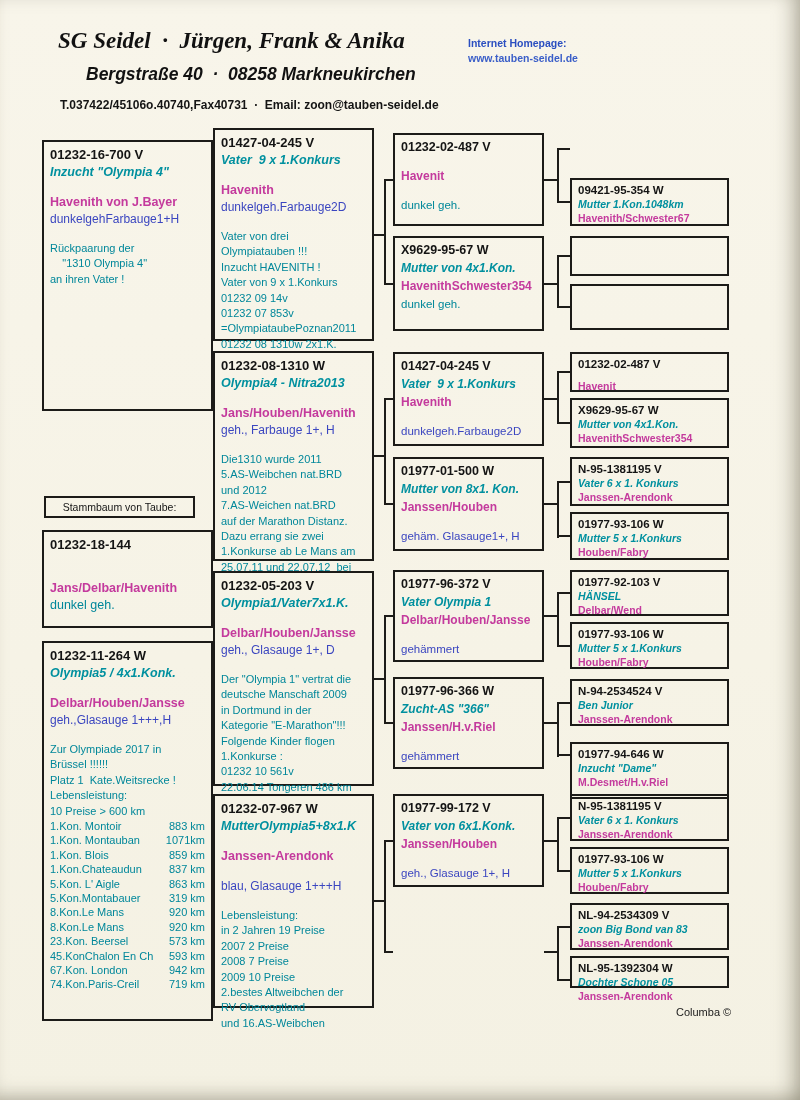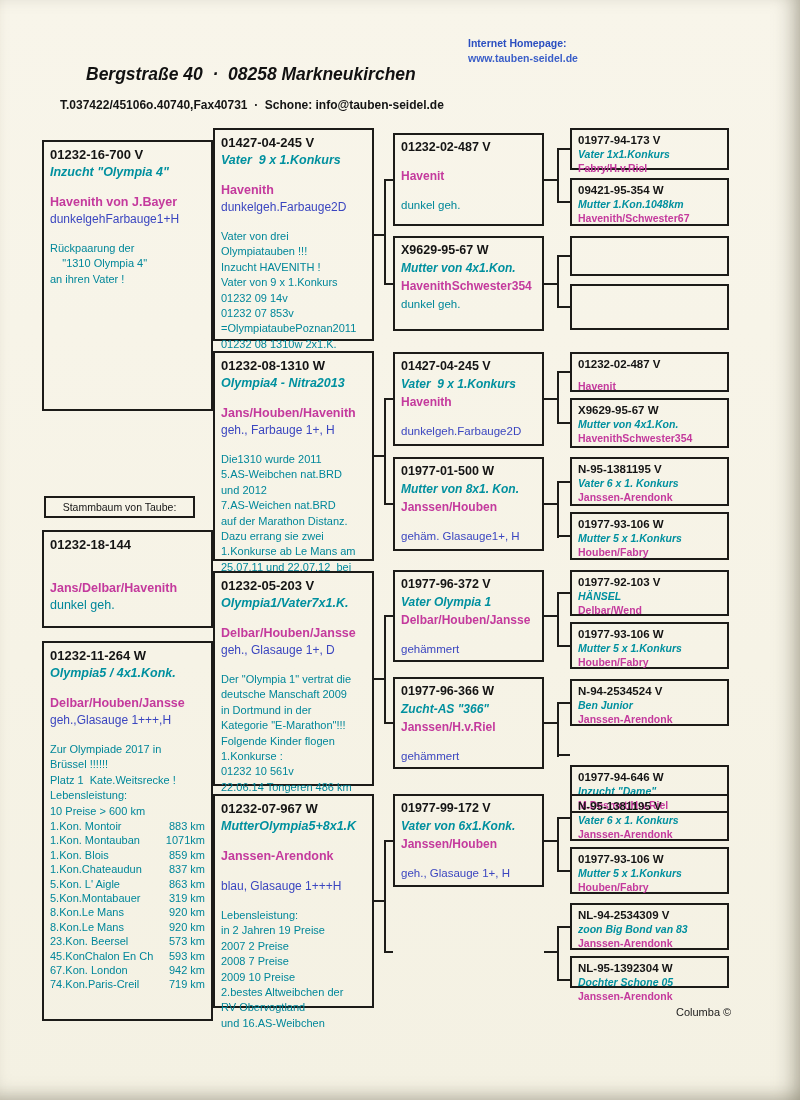--- a/index.html
+++ b/index.html
@@ -48,26 +48,27 @@
     border:2px solid #1c1b18; display:flex; align-items:center; justify-content:center;
     font-size:10.5px; color:#141414; }
   .conn { position:absolute; background:#1d1c19; }
   .credit { position:absolute; left:676px; top:1006px; font-size:11px; color:#1b1b1b; }
 </style>
 </head>
 <body>
 
 <div id="page">
 
+  <div class="h-title">SG Seidel  ·  Jürgen, Frank &amp; Anika</div>
   <div class="h-home">
     <div>Internet Homepage:</div>
     <div class="url">www.tauben-seidel.de</div>
   </div>
   <div class="h-addr">Bergstraße 40  ·  08258 Markneukirchen</div>
-  <div class="h-contact">T.037422/45106o.40740,Fax40731  ·  Schone: info@tauben-seidel.de</div>
+  <div class="h-contact">T.037422/45106o.40740,Fax40731  ·  Email: zoon@tauben-seidel.de</div>
 
   <div class="box c1" style="top:128px;height:271px">
       <div class="line ln-ring">01232-16-700 V</div>
       <div class="line ln-name">Inzucht "Olympia 4"</div>
       <div class="line ln-gap"></div>
       <div class="line ln-strain">Havenith von J.Bayer</div>
       <div class="line ln-desc">dunkelgehFarbauge1+H</div>
       <div class="line ln-gap"></div>
       <div class="line ln-body">Rückpaarung der</div>
       <div class="line ln-body">    "1310 Olympia 4"</div>
@@ -215,25 +216,20 @@
       <div class="line ln-desc">gehämmert</div>
     </div>
   <div class="box c3" style="top:794px;height:93px">
       <div class="line ln-ring">01977-99-172 V</div>
       <div class="line ln-name">Vater von 6x1.Konk.</div>
       <div class="line ln-strain">Janssen/Houben</div>
       <div class="line ln-gap"></div>
       <div class="line ln-desc">geh., Glasauge 1+, H</div>
     </div>
 
-  <div class="box c4" style="top:128px;height:42px">
-      <div class="line ln-ring">01977-94-173 V</div>
-      <div class="line ln-name">Vater 1x1.Konkurs</div>
-      <div class="line ln-strain">Fabry/H.v.Riel</div>
-    </div>
   <div class="box c4" style="top:178px;height:48px">
       <div class="line ln-ring">09421-95-354 W</div>
       <div class="line ln-name">Mutter 1.Kon.1048km</div>
       <div class="line ln-strain">Havenith/Schwester67</div>
     </div>
   <div class="box c4" style="top:236px;height:40px"></div>
   <div class="box c4" style="top:284px;height:46px"></div>
   <div class="box c4" style="top:352px;height:40px">
       <div class="line ln-ring">01232-02-487 V</div>
       <div class="line ln-gap"></div>
@@ -262,21 +258,21 @@
   <div class="box c4" style="top:622px;height:47px">
       <div class="line ln-ring">01977-93-106 W</div>
       <div class="line ln-name">Mutter 5 x 1.Konkurs</div>
       <div class="line ln-strain">Houben/Fabry</div>
     </div>
   <div class="box c4" style="top:679px;height:47px">
       <div class="line ln-ring">N-94-2534524 V</div>
       <div class="line ln-name">Ben Junior</div>
       <div class="line ln-strain">Janssen-Arendonk</div>
     </div>
-  <div class="box c4" style="top:765px;height:48px">
+  <div class="box c4" style="top:742px;height:57px">
       <div class="line ln-ring">01977-94-646 W</div>
       <div class="line ln-name">Inzucht "Dame"</div>
       <div class="line ln-strain">M.Desmet/H.v.Riel</div>
     </div>
   <div class="box c4" style="top:794px;height:47px">
       <div class="line ln-ring">N-95-1381195 V</div>
       <div class="line ln-name">Vater 6 x 1. Konkurs</div>
       <div class="line ln-strain">Janssen-Arendonk</div>
     </div>
   <div class="box c4" style="top:847px;height:47px">

